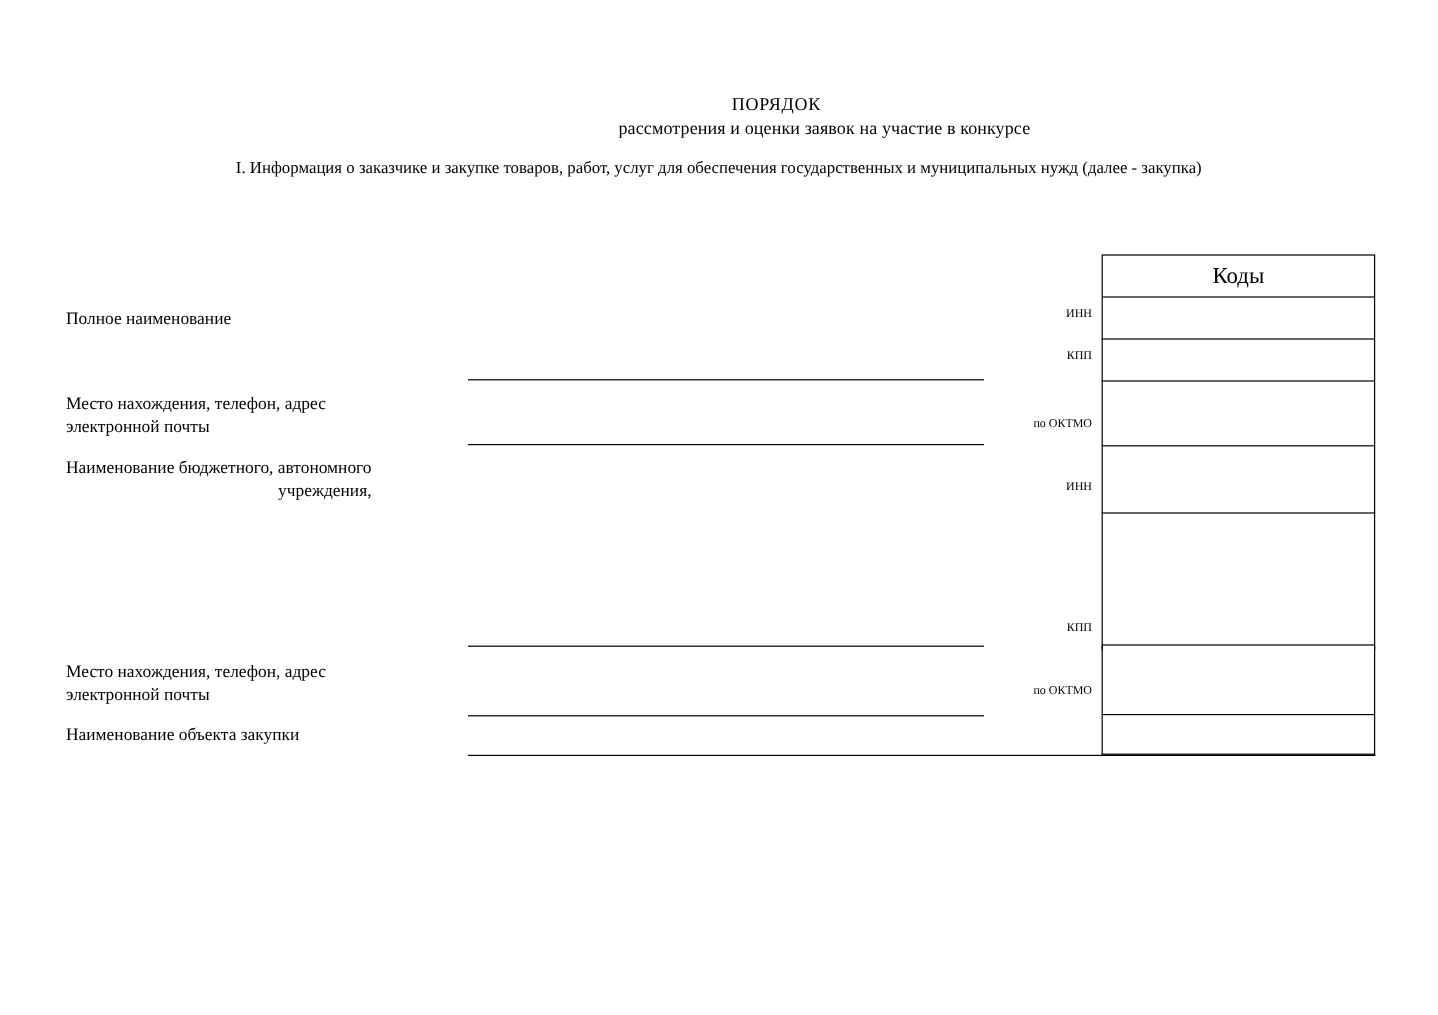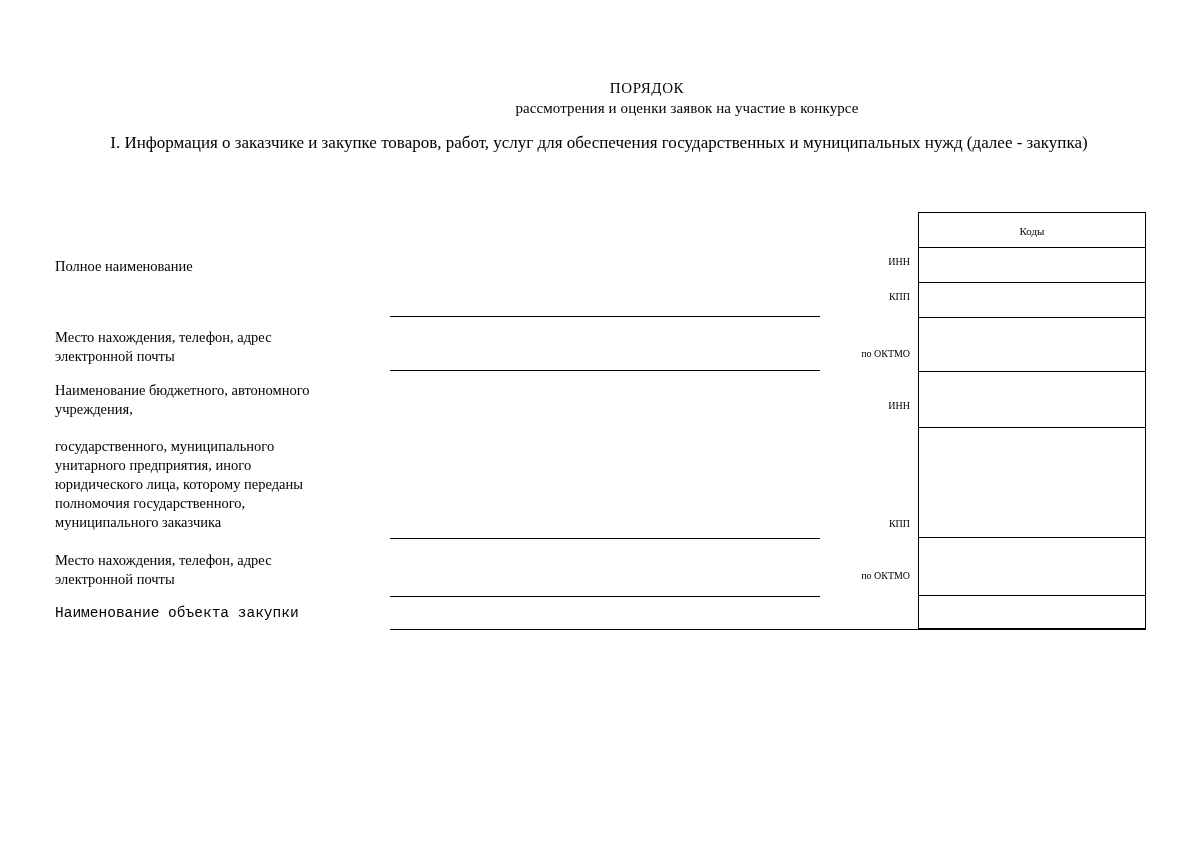--- a/index.html
+++ b/index.html
@@ -33,21 +33,21 @@
   }
   .title-main { top: 80px; }
   .title-sub  { top: 100px; font-size: 15px; letter-spacing: 0.1px; padding-left: 40px; }
 
   .section-line {
     position: absolute;
     top: 133px;
     left: 0;
     width: 1198px;
     text-align: center;
-    font-size: 17px;
+    font-size: 14px;
   }
 
   
   .label {
     position: absolute;
     font-size: 14.5px;
     line-height: 19px;
     color: #000000;
   }
 
@@ -67,21 +67,21 @@
   }
   .codes-head {
     position: absolute;
     left: 918px;
     top: 212px;
     width: 228px;
     height: 36px;
     border: 1px solid #000;
     box-sizing: border-box;
     text-align: center;
-    font-size: 11px;
+    font-size: 19px;
     line-height: 36px;
   }
   .cell {
     position: absolute;
     left: 918px;
     width: 228px;
     border-left: 1px solid #000;
     border-right: 1px solid #000;
     border-bottom: 1px solid #000;
     box-sizing: border-box;
@@ -114,33 +114,28 @@
   <div class="code-label" style="left:750px;top:348px;">по ОКТМО</div>
   <div class="code-label" style="left:750px;top:400px;">ИНН</div>
   <div class="code-label" style="left:750px;top:518px;">КПП</div>
   <div class="code-label" style="left:750px;top:570px;">по ОКТМО</div>
 
   <div class="label" style="left:55px;top:257px;">Полное наименование</div>
 
   <div class="label" style="left:55px;top:328px;white-space:pre-line;">Место нахождения, телефон, адрес
 электронной почты</div>
 
-  <div class="label" style="left:55px;top:381px;white-space:pre-line;">Наименование бюджетного, автономного
+  <div class="label" style="left:55px;top:381px;white-space:pre-line;text-align:right;">Наименование бюджетного, автономного
 учреждения,</div>
 
-  <div class="label" style="left:55px;top:437px;white-space:pre-line;">государственного, муниципального
-унитарного предприятия, иного
-юридического лица, которому переданы
-полномочия государственного,
-муниципального заказчика</div>
 
   <div class="label" style="left:55px;top:551px;white-space:pre-line;">Место нахождения, телефон, адрес
 электронной почты</div>
 
-  <div class="label" style="left:55px;top:604px;font-family:Liberation Mono, monospace;">Наименование объекта закупки</div>
+  <div class="label" style="left:55px;top:604px;">Наименование объекта закупки</div>
 
   <div class="rule" style="left:390px;top:316px;width:430px;"></div>
   <div class="rule" style="left:390px;top:370px;width:430px;"></div>
   <div class="rule" style="left:390px;top:538px;width:430px;"></div>
   <div class="rule" style="left:390px;top:596px;width:430px;"></div>
   <div class="rule" style="left:390px;top:629px;width:756px;"></div>
   <div class="rule" style="left:918px;top:629px;width:228px;"></div>
 
 </div>
 

